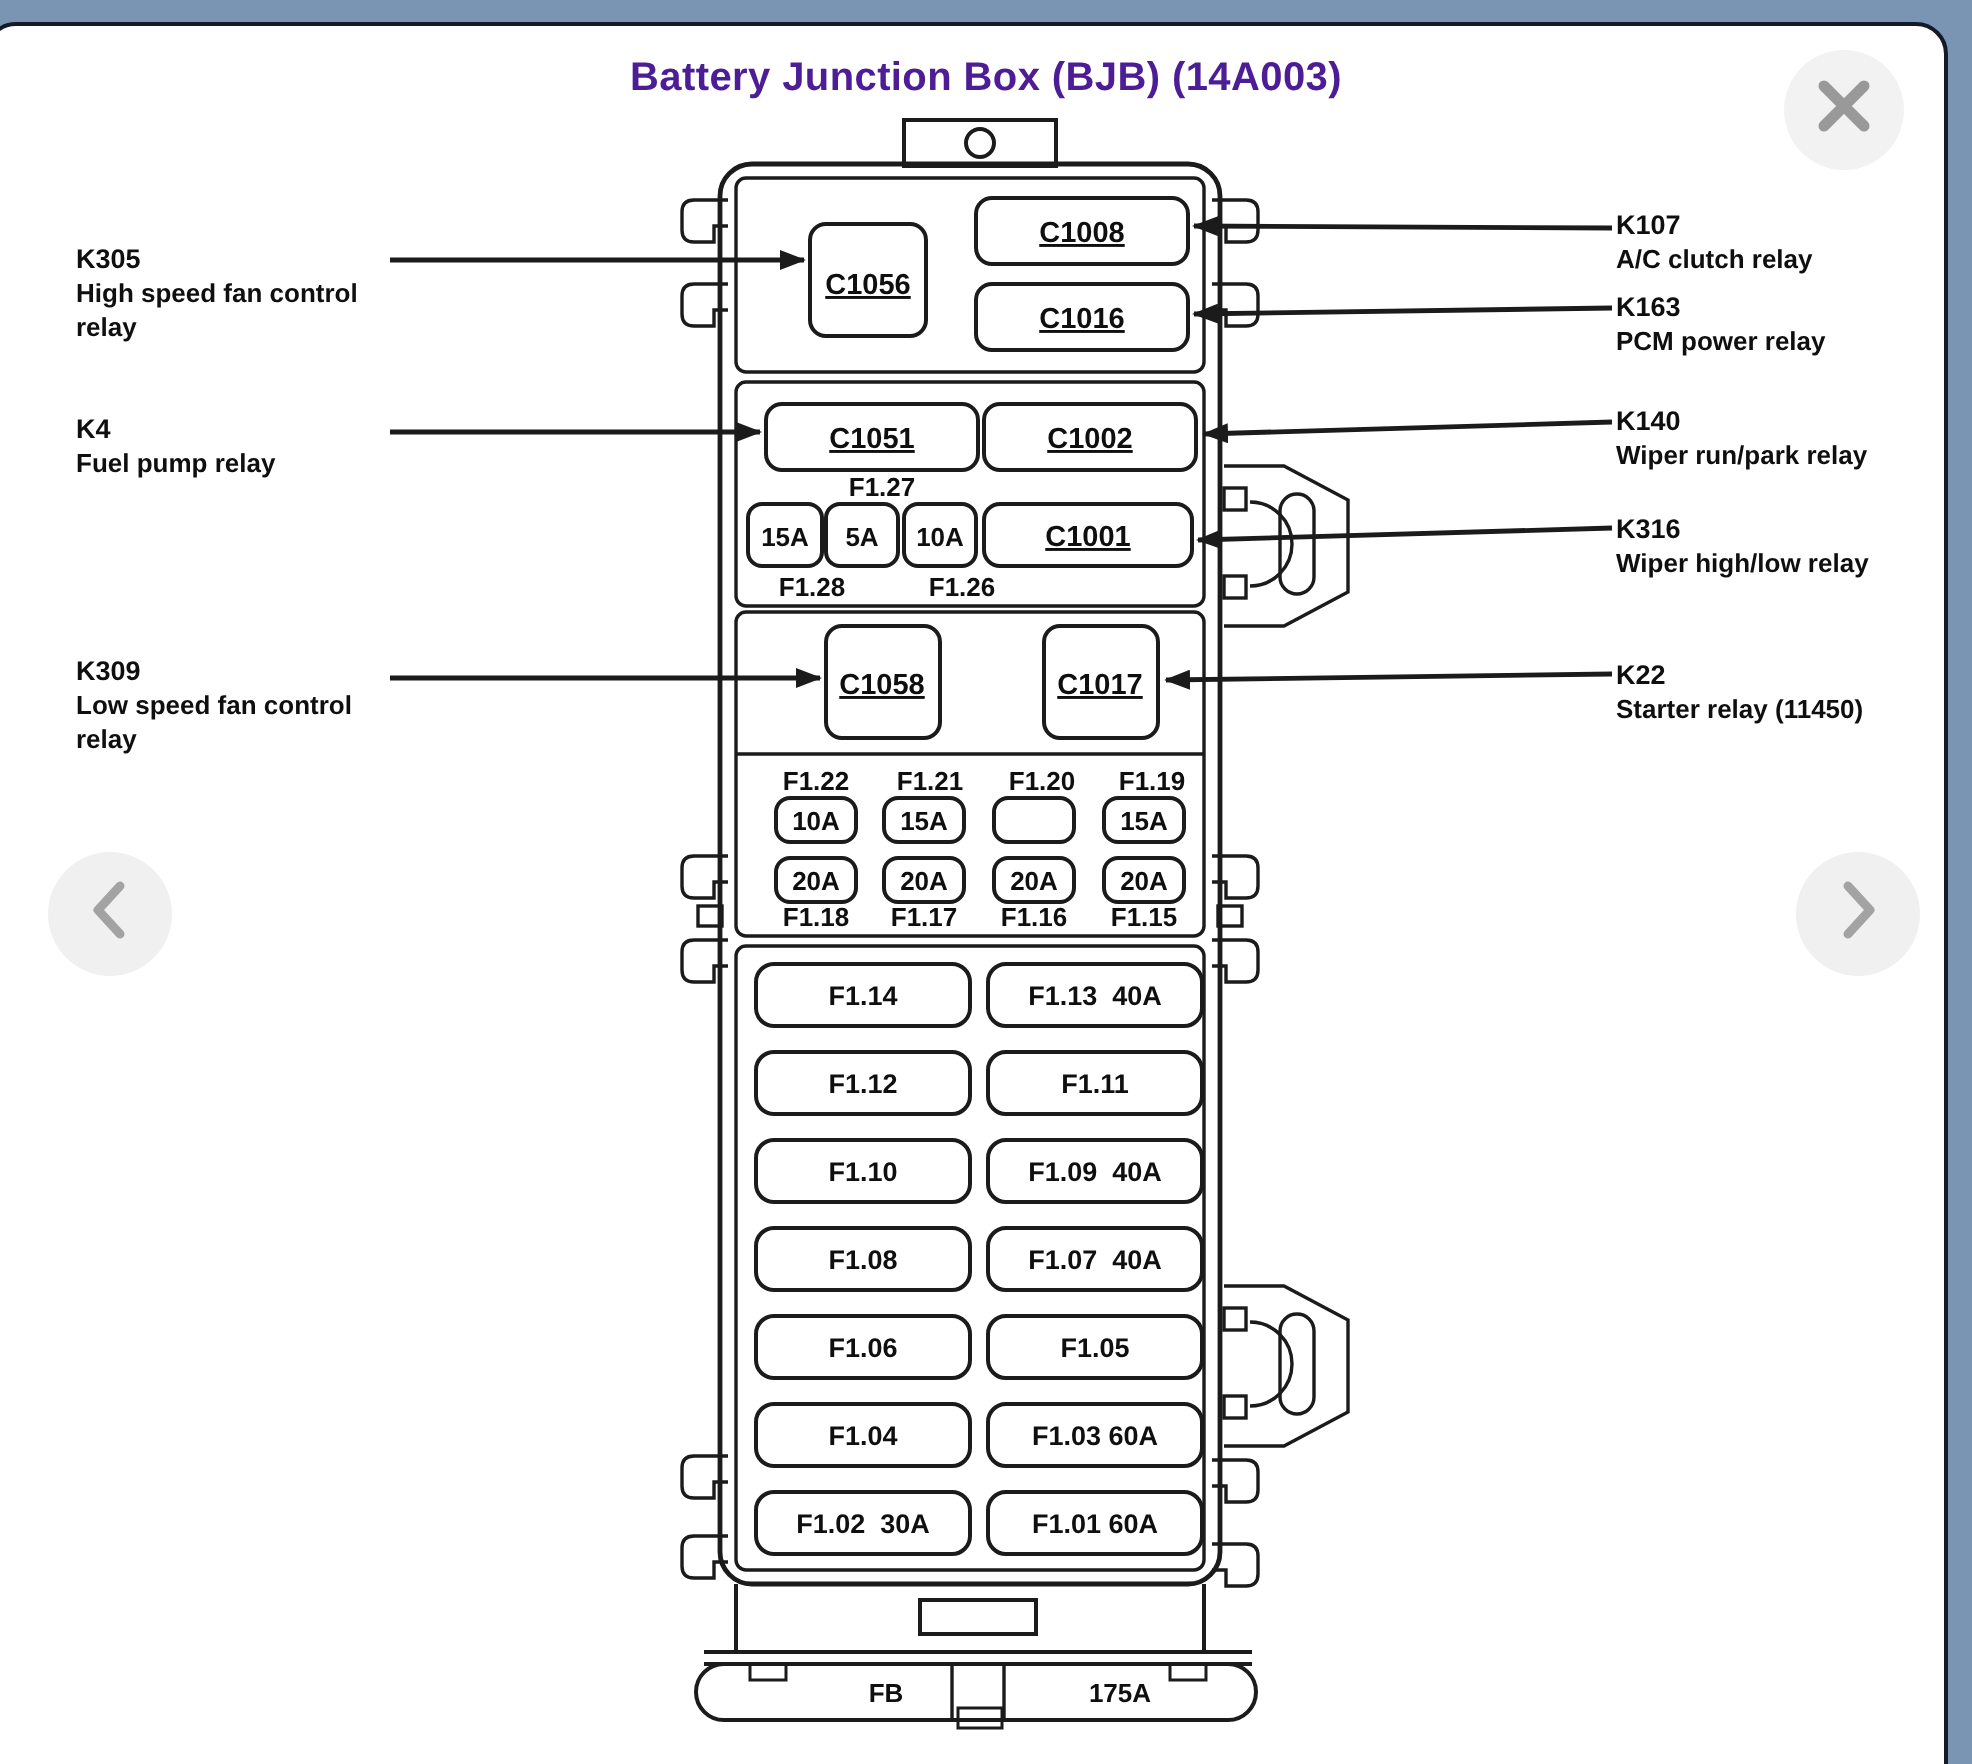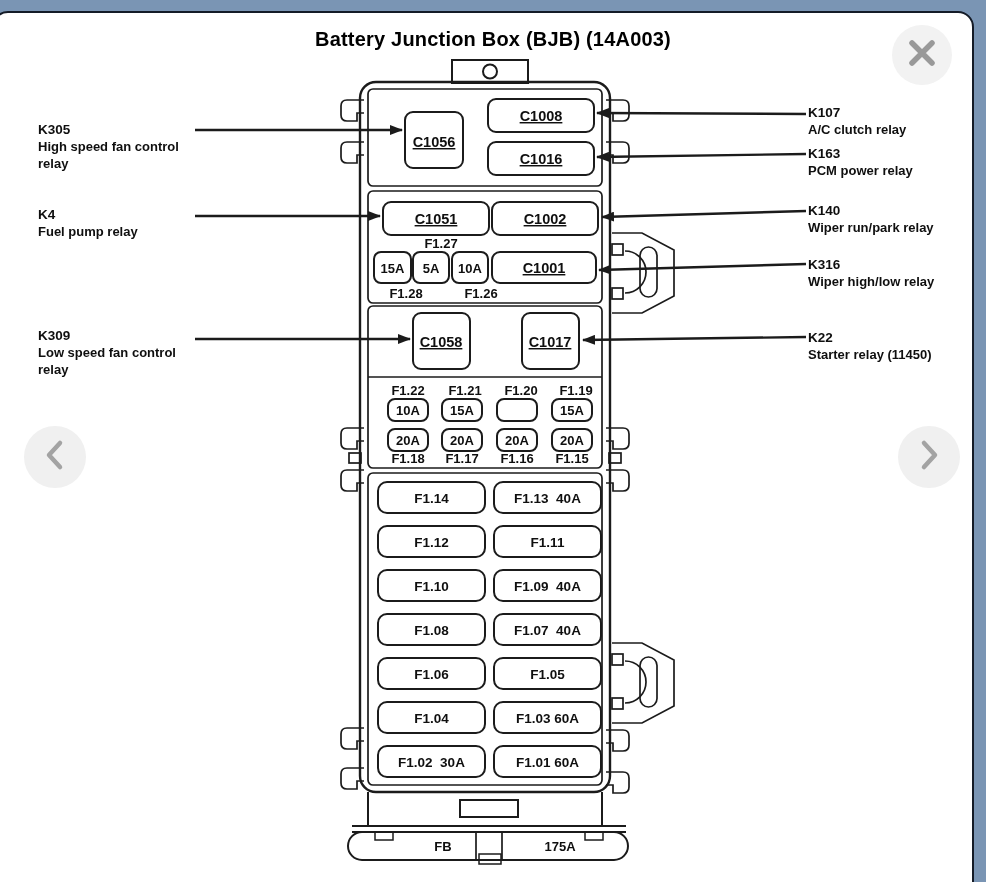--- a/index.html
+++ b/index.html
@@ -7,21 +7,21 @@
     width:986px;height:882px;position:relative;overflow:hidden;
     background:#7a95b4;
     font-family:"Liberation Sans", sans-serif;
   }
   .modal{
     position:absolute;left:-8px;top:11px;width:978px;height:900px;
     background:#ffffff;border:2px solid #141b27;border-radius:16px;
   }
   .title{
     position:absolute;left:0;top:28px;width:986px;text-align:center;
-    font-size:20px;font-weight:bold;color:#000000;letter-spacing:.2px;
+    font-size:20px;font-weight:bold;color:#4c1d95;letter-spacing:.2px;
   }
   .diagram-svg{position:absolute;left:0;top:0;width:986px;height:882px;pointer-events:none;}
   .circle-btn{
     position:absolute;border-radius:50%;background:#f0f0f0;
     display:flex;align-items:center;justify-content:center;cursor:pointer;
   }
   .btn-close{left:892px;top:25px;width:60px;height:60px;background:#f2f2f2;}
   .btn-prev{left:24px;top:426px;width:62px;height:62px;}
   .btn-next{left:898px;top:426px;width:62px;height:62px;}
   svg text{fill:#0f0f0f;font-family:"Liberation Sans", sans-serif;font-weight:bold;}

